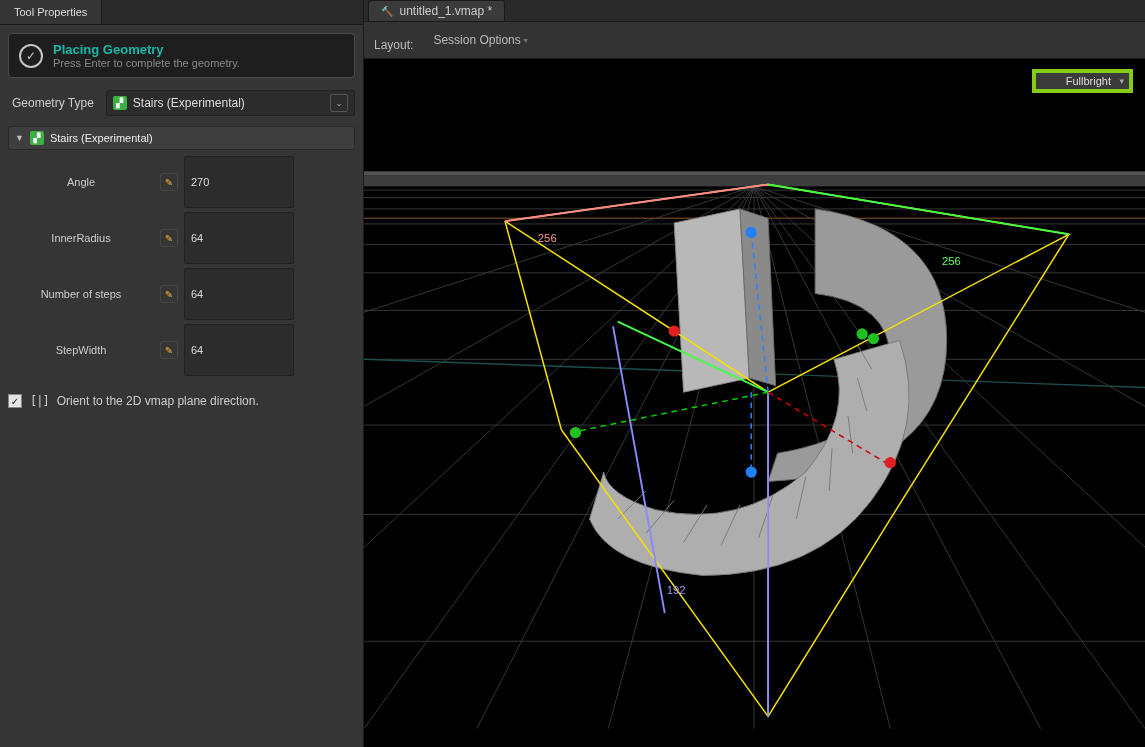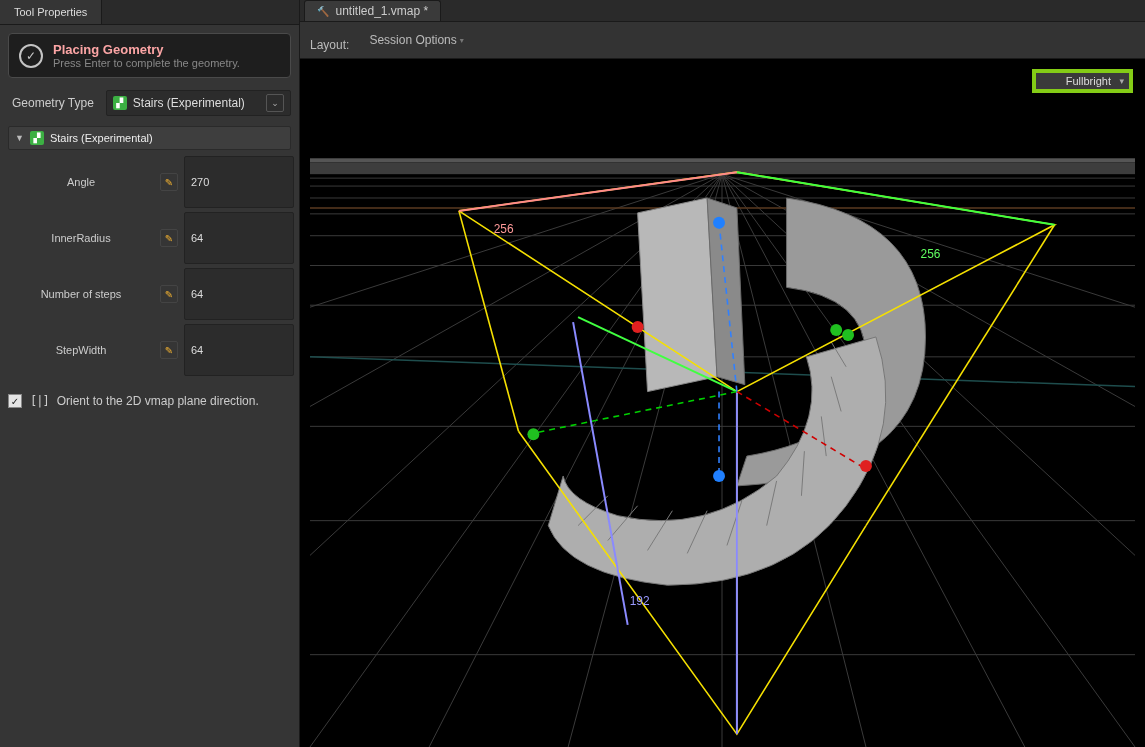--- a/index.html
+++ b/index.html
@@ -7,21 +7,21 @@
     font-family: "Segoe UI", Tahoma, sans-serif;
     font-size: 12px;
     color: #ccc;
     background: #2a2a2a;
     width: 1145px;
     height: 747px;
     overflow: hidden;
     display: flex;
   }
   .sidebar {
-    width: 300px;
+    width: 364px;
     background: #353535;
     display: flex;
     flex-direction: column;
     border-right: 1px solid #1a1a1a;
   }
   .tab-bar {
     background: #2a2a2a;
     display: flex;
     border-bottom: 1px solid #1a1a1a;
   }
@@ -47,21 +47,21 @@
   }
   .info-banner .icon-circle {
     width: 24px; height: 24px;
     border: 2px solid #c4c4c4;
     border-radius: 50%;
     display: flex; align-items: center; justify-content: center;
     color: #c4c4c4;
     font-size: 12px;
     flex-shrink: 0;
   }
-  .info-banner .title { color: #fca5a5; font-weight: bold; font-size: 13px; }
+  .info-banner .title { color: #14b8a6; font-weight: bold; font-size: 13px; }
   .info-banner .sub { color: #888; font-size: 11px; }
 
   .prop-row {
     display: flex;
     align-items: center;
     padding: 4px 8px 4px 12px;
     gap: 6px;
   }
   .prop-label { min-width: 90px; color: #ccc; }
   .geo-type-row .prop-label { min-width: auto; margin-right: 6px; }

